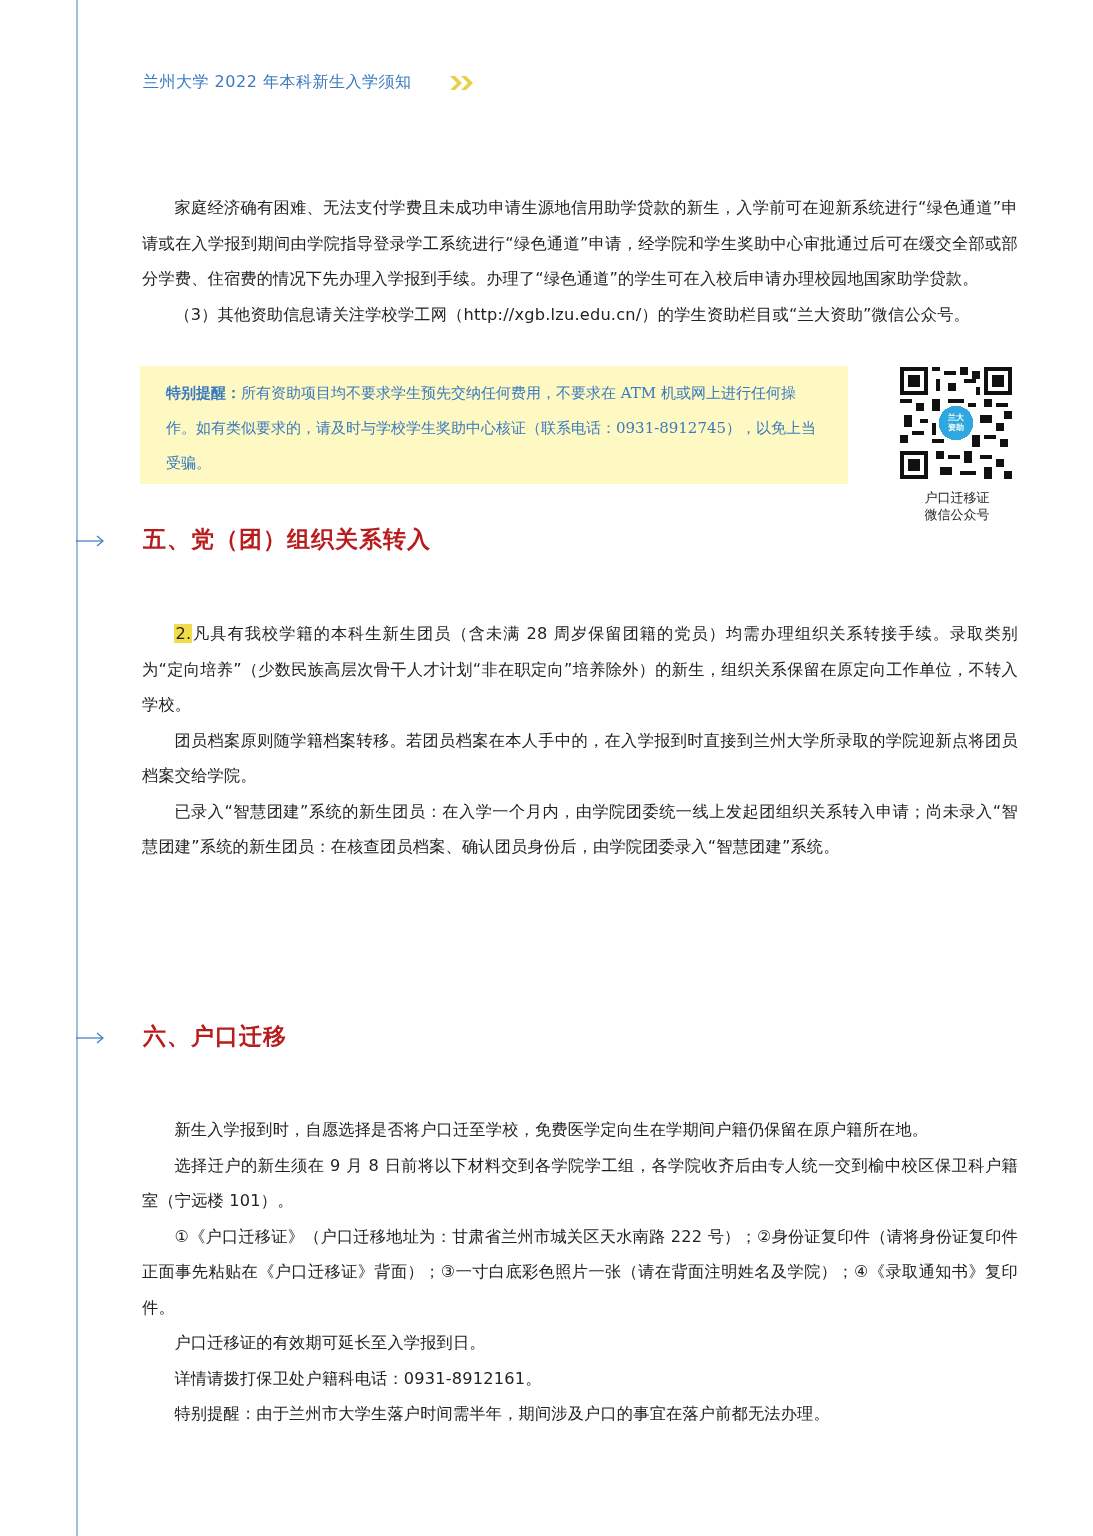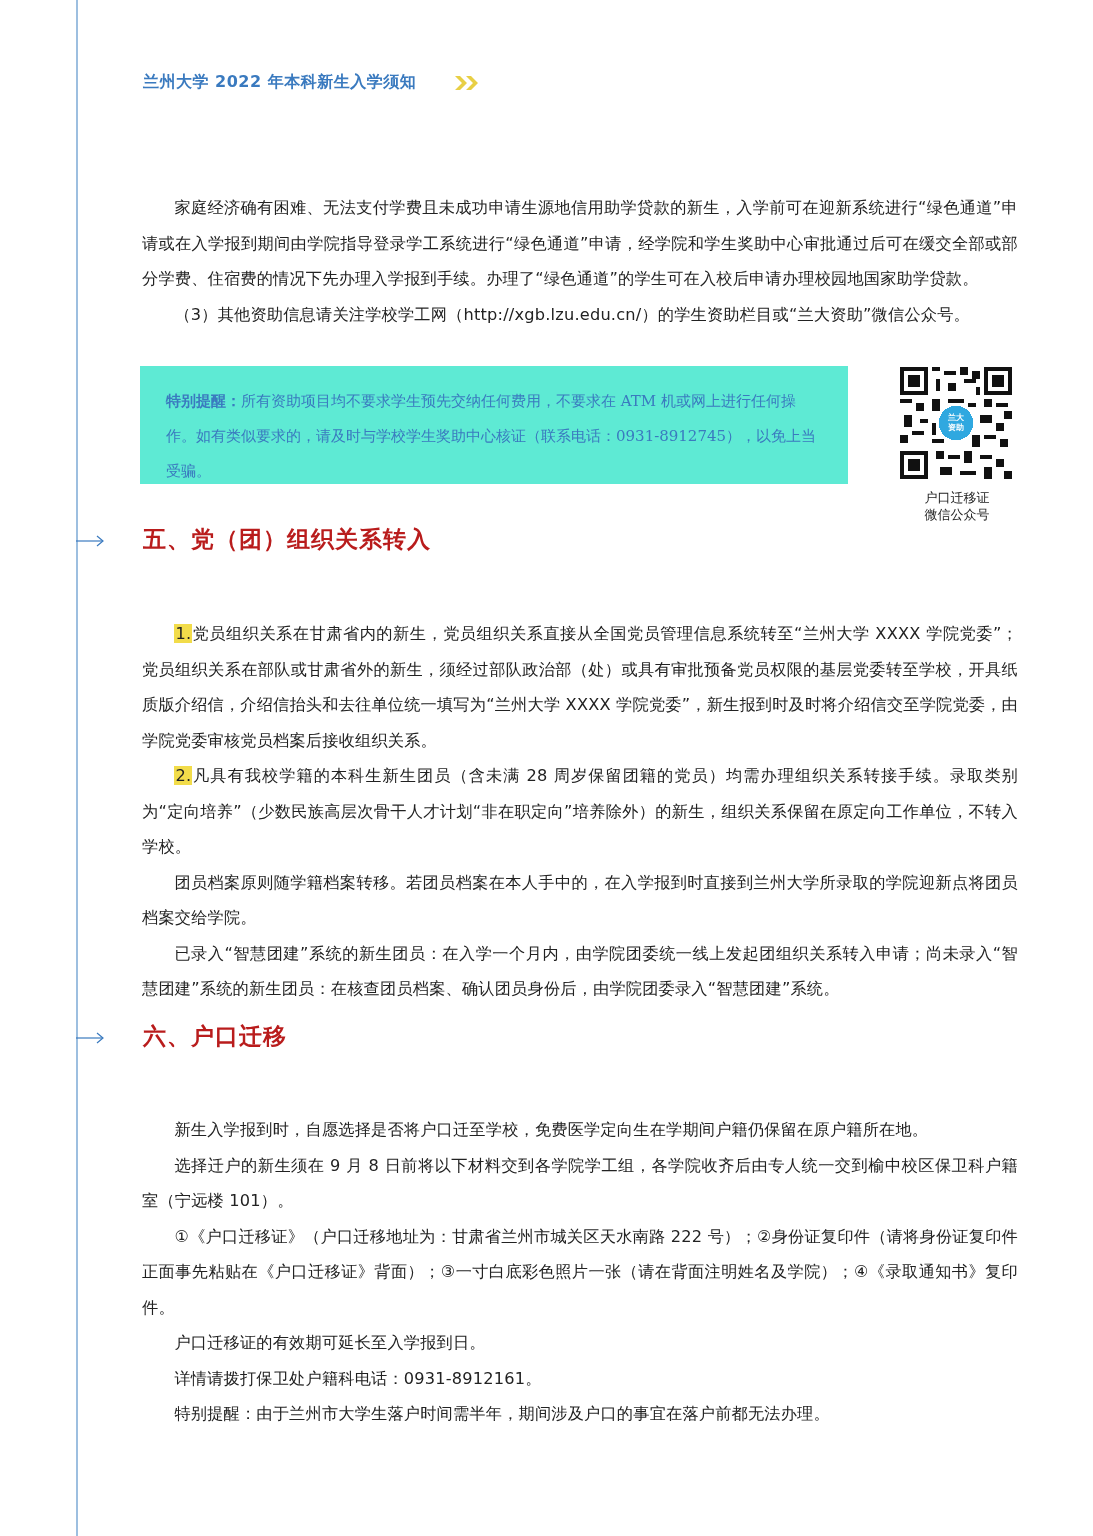--- a/index.html
+++ b/index.html
@@ -9,37 +9,37 @@
     font-family: "DejaVu Sans", "Liberation Sans", sans-serif;
     color: #1a1a1a;
   }
   .vline {
     position: absolute; left: 76px; top: 0; width: 2px; height: 1536px;
     background: #9dbfe0;
   }
   .header {
     position: absolute; left: 143px; top: 72px;
     display: flex; align-items: center;
-    font-size: 16px; font-weight: bold; color: #3a7abf;
+    font-size: 16px; font-weight: normal; color: #3a7abf;
     letter-spacing: 0.5px;
     gap: 25px;
   }
   .header .chev {
     margin-left: 14px; display: flex; align-items: center;
   }
   .body-text {
     position: absolute; left: 142px; width: 876px;
     font-size: 16.2px; line-height: 35.5px; color: #222;
     text-align: justify; letter-spacing: 0.2px; margin-top: 24px;
   }
   .body-text p { margin: 0; text-indent: 2em; }
   .notice {
     position: absolute; left: 140px; top: 366px; width: 708px; height: 118px;
-    background: #5eead4;
-    box-sizing: border-box; padding: 18px 26px 0 26px;
+    background: #fef9c3;
+    box-sizing: border-box; padding: 10px 26px 0 26px;
     font-family: "DejaVu Serif", "Liberation Serif", serif;
     font-size: 15px; line-height: 35px; color: #3a7abf;
   }
   .notice .lbl { font-family: "DejaVu Sans", sans-serif; font-weight: bold; color: #3a7abf; }
   .qr-wrap {
     position: absolute; left: 900px; top: 367px; width: 114px;
     text-align: center;
   }
   .qr {
     width: 112px; height: 112px; position: relative;
@@ -145,21 +145,20 @@
   </div>
 </div>
 
 <svg class="arrow" style="top:534px;" viewBox="0 0 30 14">
   <line x1="0" y1="7" x2="27" y2="7" stroke="#3a7abf" stroke-width="1.2"></line>
   <polyline points="21,2 27,7 21,12" fill="none" stroke="#3a7abf" stroke-width="1.2"></polyline>
 </svg>
 <div class="section-title" style="top:524px;">五、党（团）组织关系转入</div>
 
 <div class="body-text" style="top:592px;">
-  <p><span class="hl">1.</span><span>党员组织关系在甘肃省内的新生，党员组织关系直接从全国党员管理信息系统转至“兰州大学 XXXX 学院党委”；党员组织关系在部队或甘肃省外的新生，须经过部队政治部（处）或具有审批预备党员权限的基层党委转至学校，开具纸质版介绍信，介绍信抬头和去往单位统一填写为“兰州大学 XXXX 学院党委”，新生报到时及时将介绍信交至学院党委，由学院党委审核党员档案后接收组织关系。</span></p>
   <p><span class="hl">2.</span><span>凡具有我校学籍的本科生新生团员（含未满 28 周岁保留团籍的党员）均需办理组织关系转接手续。录取类别为“定向培养”（少数民族高层次骨干人才计划“非在职定向”培养除外）的新生，组织关系保留在原定向工作单位，不转入学校。</span></p>
   <p>团员档案原则随学籍档案转移。若团员档案在本人手中的，在入学报到时直接到兰州大学所录取的学院迎新点将团员档案交给学院。</p>
   <p>已录入“智慧团建”系统的新生团员：在入学一个月内，由学院团委统一线上发起团组织关系转入申请；尚未录入“智慧团建”系统的新生团员：在核查团员档案、确认团员身份后，由学院团委录入“智慧团建”系统。</p>
 </div>
 
 <svg class="arrow" style="top:1031px;" viewBox="0 0 30 14">
   <line x1="0" y1="7" x2="27" y2="7" stroke="#3a7abf" stroke-width="1.2"></line>
   <polyline points="21,2 27,7 21,12" fill="none" stroke="#3a7abf" stroke-width="1.2"></polyline>
 </svg>
 <div class="section-title" style="top:1021px;">六、户口迁移</div>

